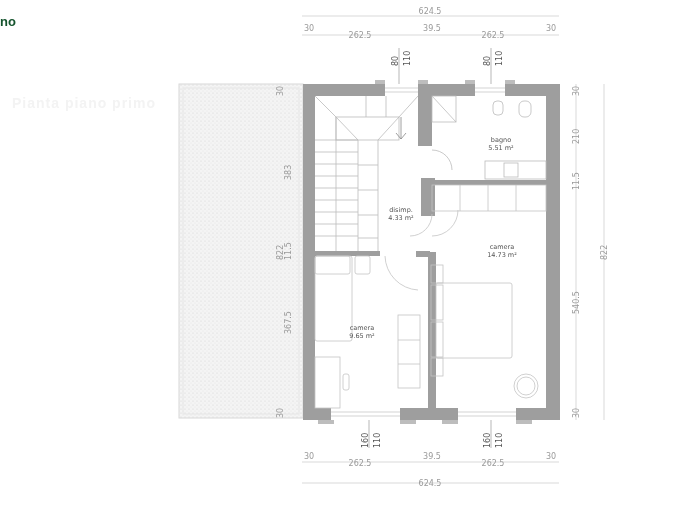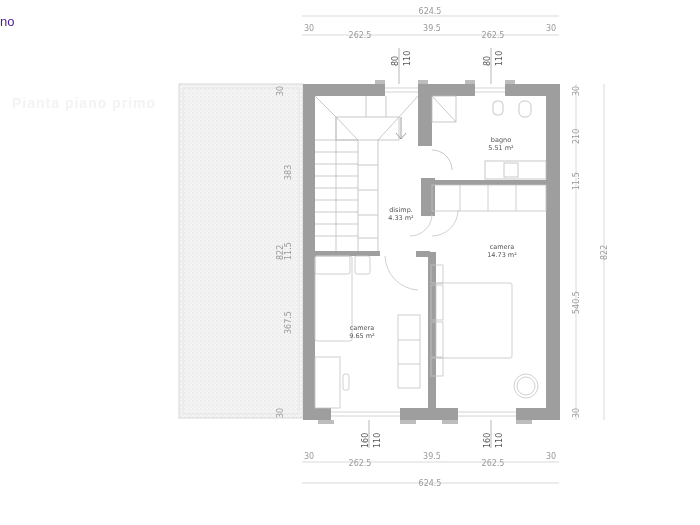--- a/index.html
+++ b/index.html
@@ -1,19 +1,19 @@
 <!DOCTYPE html>
 <html><head>
 <meta charset="utf-8">
 <style>
   html, body { margin:0; padding:0; background:#ffffff; }
   body { width:700px; height:525px; position:relative; overflow:hidden;
          font-family:"DejaVu Sans", sans-serif; }
-  .title { position:absolute; left:0; top:14px; font-size:13px; font-weight:normal;
-           color:#4c1d95; font-family:"Liberation Sans", sans-serif; }
+  .title { position:absolute; left:0; top:14px; font-size:13px; font-weight:bold;
+           color:#14532d; font-family:"Liberation Sans", sans-serif; }
   .ghost { position:absolute; left:12px; top:95px; font-size:14px; color:#f3f3f3; font-weight:bold;
            font-family:"Liberation Sans", sans-serif; letter-spacing:1px; }
   svg { position:absolute; left:0; top:0; }
   .dim { font-family:"DejaVu Sans", sans-serif; font-size:8px; fill:#9a9a9a; }
   .dimb { font-family:"DejaVu Sans", sans-serif; font-size:8px; fill:#555; }
   .room { font-family:"DejaVu Sans", sans-serif; font-size:6.5px; fill:#555; text-anchor:middle; }
 </style>
 </head>
 <body>
 

